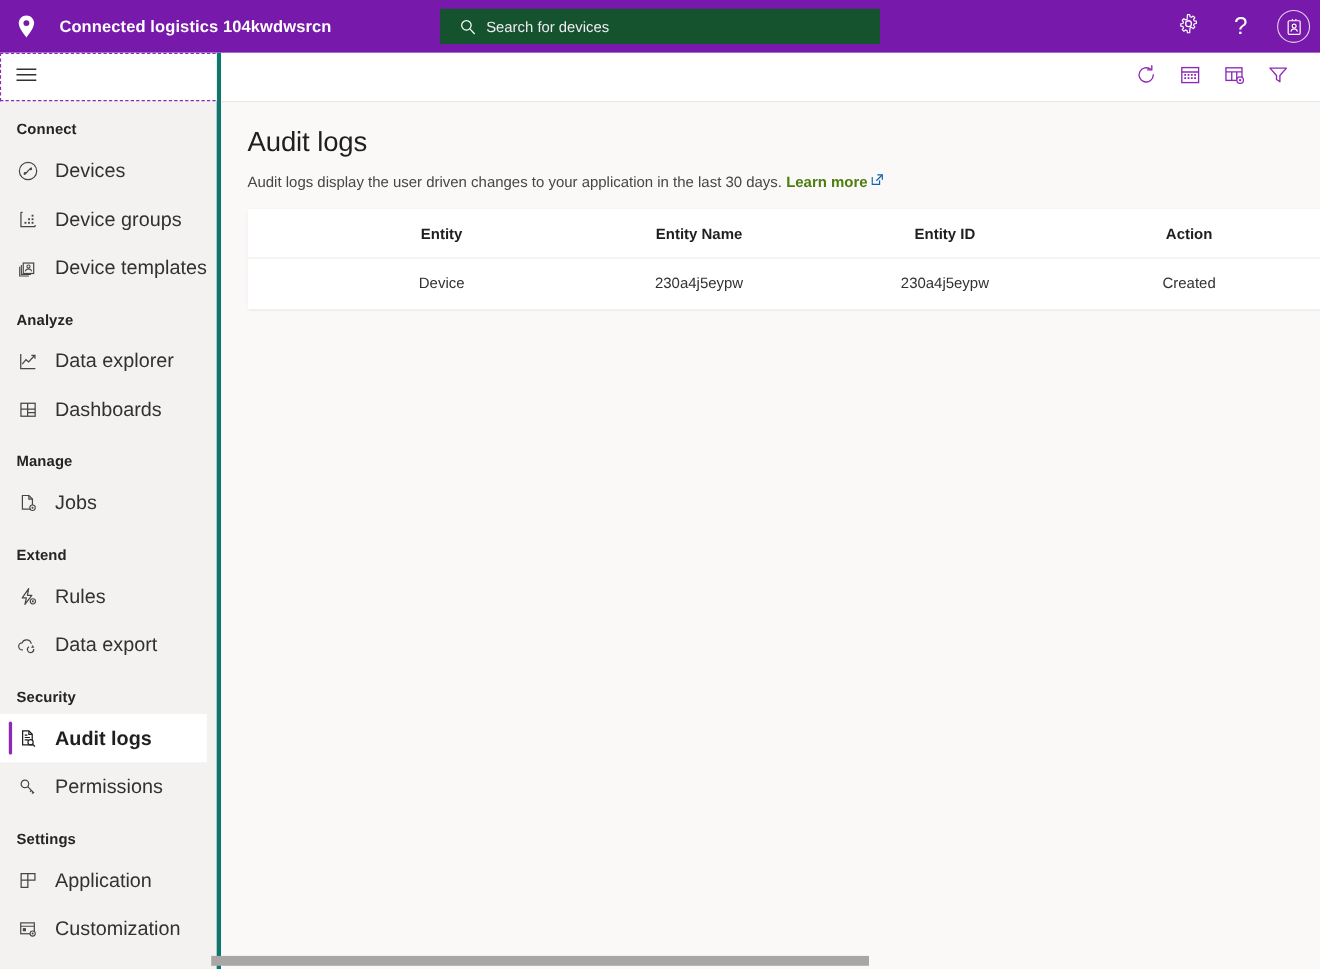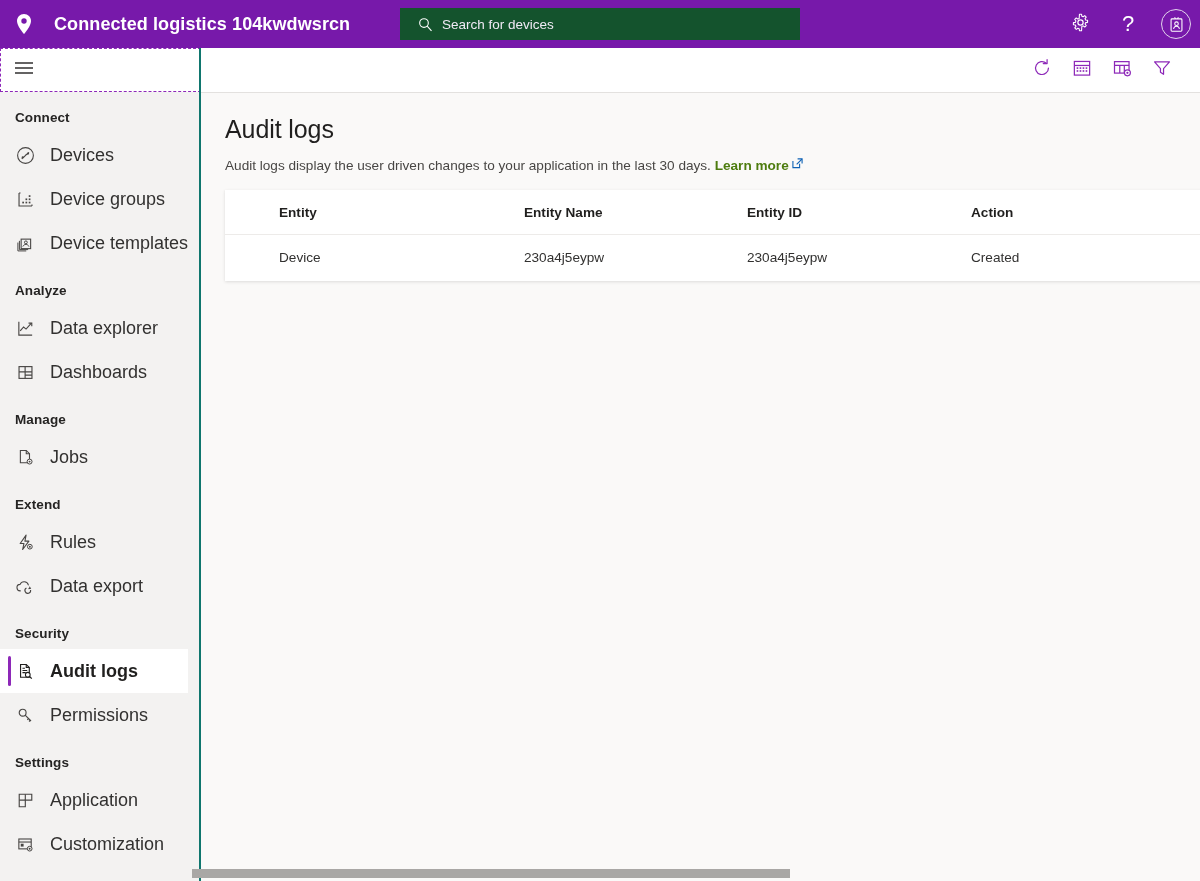--- a/index.html
+++ b/index.html
@@ -19,21 +19,21 @@
     background: #7719aa;
     display: flex; align-items: center;
   }
   .brand-logo {
     width: 48px; height: 48px;
     display: flex; align-items: center; justify-content: center;
     flex: 0 0 48px;
   }
   .brand-title {
     color: #ffffff;
-    font-size: 18px;
+    font-size: 15px;
     font-weight: bold;
     letter-spacing: .1px;
     white-space: nowrap;
     margin-left: 6px;
   }
   .header-search {
     position: absolute; left: 400px; top: 8px;
     width: 400px; height: 32px;
     background: #14532d;
     display: flex; align-items: center;
@@ -60,21 +60,21 @@
     width: 30px; height: 30px; border-radius: 50%;
     border: 1.4px solid #e2d3ec;
     display: flex; align-items: center; justify-content: center;
   }
 
   
   .sidenav {
     position: absolute; left: 0; top: 48px;
     width: 201px; height: 833px;
     background: #f3f2f1;
-    border-right: 2px solid #0f766e;
+    border-right: 4px solid #0f766e;
     overflow: hidden;
   }
   .hamburger-cell {
     height: 44px; width: 201px;
     background: #ffffff;
     border: 1px dashed #8d28b8;
     display: flex; align-items: center;
     padding-left: 13px;
     cursor: pointer;
   }
@@ -153,21 +153,21 @@
     box-shadow: 0 1.2px 3.2px rgba(0,0,0,.12), 0 .3px .9px rgba(0,0,0,.10);
   }
   .grid-row {
     display: flex; align-items: center;
     height: 45px;
     padding-left: 54px;
   }
   .grid-head { border-bottom: 1px solid #edebe9; }
   .grid-head .cell { font-size: 13.6px; font-weight: bold; color: #201f1e; }
   .grid-body .cell { font-size: 13.6px; color: #323130; }
-  .cell { flex: 0 0 auto; }
+  .cell { flex: 0 0 auto; text-align: center; }
   .col-0 { width: 245px; }
   .col-1 { width: 223px; }
   .col-2 { width: 224px; }
   .col-3 { width: 220px; }
 
   
   .hscroll-track {
     position: absolute; left: 201px; bottom: 0;
     width: 999px; height: 14px;
     background: #faf9f8;

